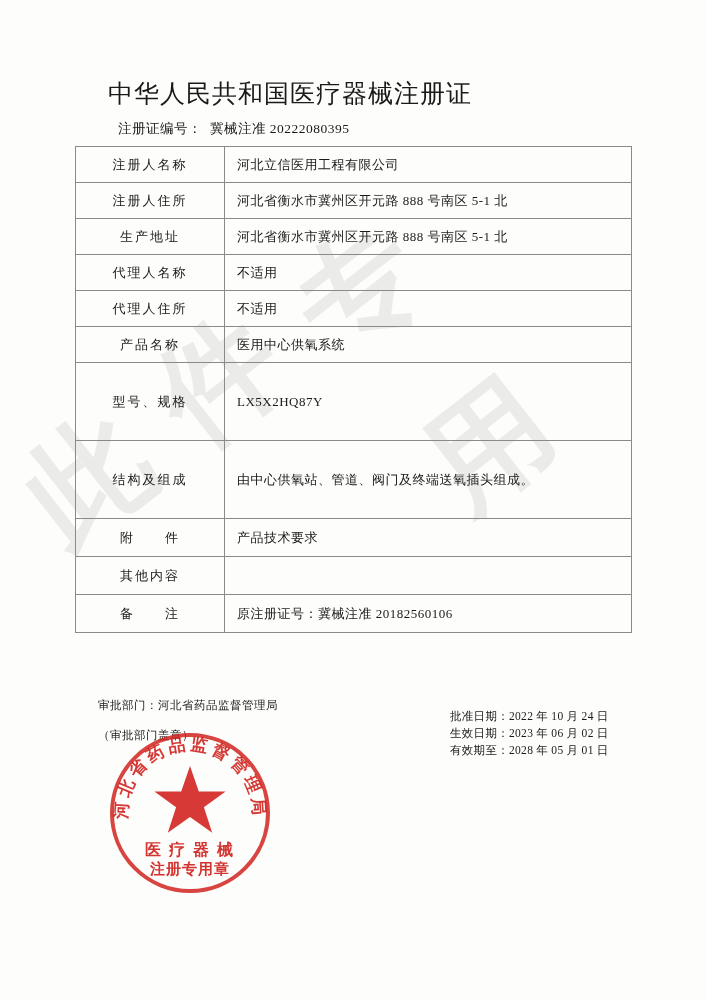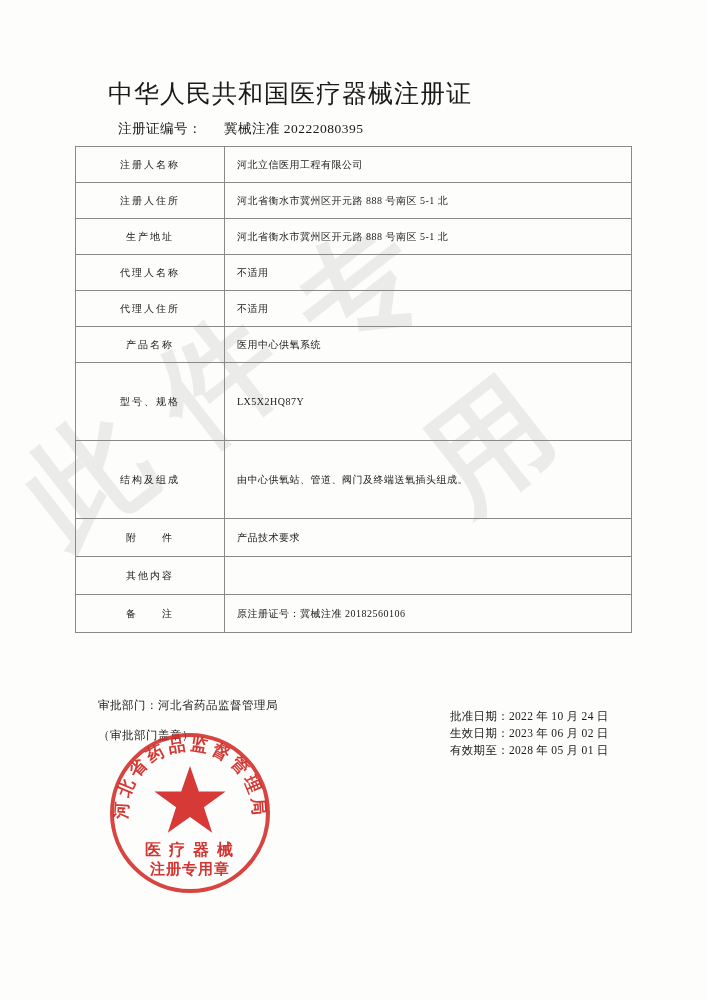--- a/index.html
+++ b/index.html
@@ -60,35 +60,35 @@
     z-index: 4;
   }
   .reg-no-line {
     position: absolute;
     top: 120px;
     left: 118px;
     font-size: 13.5px;
     z-index: 4;
     letter-spacing: 0.5px;
   }
-  .reg-no-line .label { margin-right: 18px; }
+  .reg-no-line .label { margin-right: 4px; }
 
   
   .cert-table {
     position: absolute;
     top: 146px;
     left: 75px;
     width: 557px;
     border-collapse: collapse;
     z-index: 3;
     background: transparent;
   }
   .cert-table td {
     border: 1px solid #8a8a8a;
-    font-size: 10px;
+    font-size: 13px;
     padding: 0 6px;
     vertical-align: middle;
     background: transparent;
   }
   .cert-table td.key {
     width: 136px;
     text-align: center;
     letter-spacing: 2px;
   }
   .cert-table td.val {

